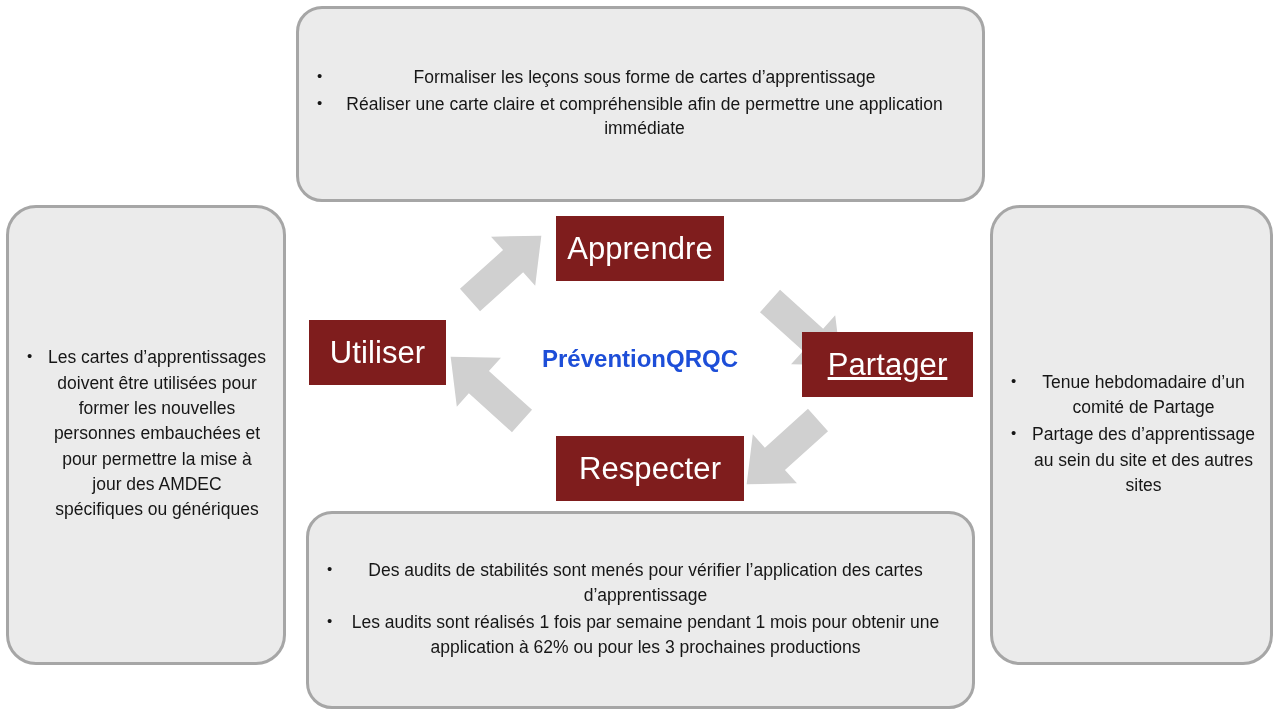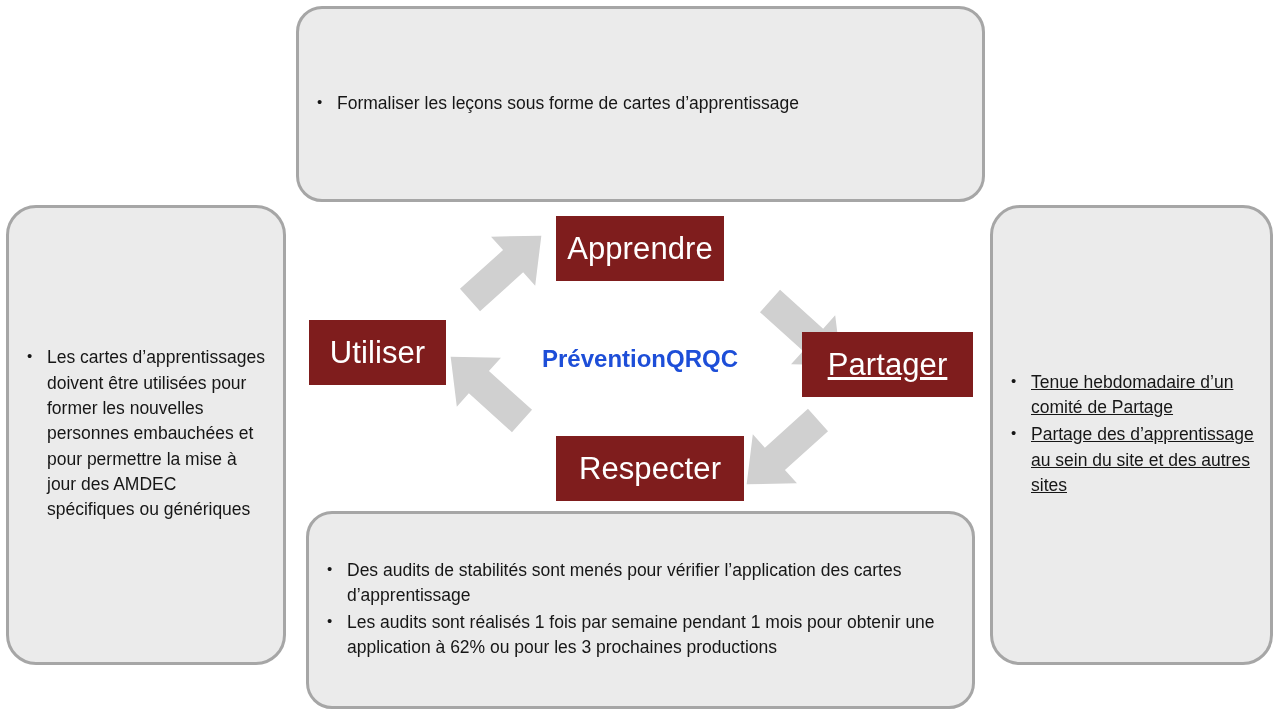--- a/index.html
+++ b/index.html
@@ -23,26 +23,27 @@
     background: #ebebeb;
     border: 3px solid #a6a6a6;
     border-radius: 30px;
     display: flex;
     flex-direction: column;
     justify-content: center;
   }
   .callout.box-top    { left: 296px; top: 6px;    width: 689px; height: 196px; border-radius: 26px; }
   .callout.box-bottom { left: 306px; top: 511px;  width: 669px; height: 198px; border-radius: 26px; }
   .callout.box-left   { left: 6px;   top: 205px;  width: 280px; height: 460px; }
-  .callout.box-right  { left: 990px; top: 205px;  width: 283px; height: 460px; text-decoration: underline; }
+  .callout.box-right  { left: 990px; top: 205px;  width: 283px; height: 460px; }
 
   ul.bullets {
     list-style: none;
     margin: 0;
     padding: 0;
+    text-align: center;
   }
   ul.bullets li {
     position: relative;
     padding-left: 30px;
     margin: 0 0 2px 0;
   }
   ul.bullets li::before {
     content: "\2022";
     position: absolute;
     left: 10px;
@@ -107,20 +108,21 @@
     height: 310px;
     pointer-events: none;
   }
 </style>
 </head>
 <body>
 
 <div class="callout box-top">
   <ul class="bullets">
     <li>Formaliser les leçons sous forme de cartes d’apprentissage</li>
+    <li>Réaliser une carte claire et compréhensible afin de permettre une application immédiate</li>
   </ul>
 </div>
 
 <div class="callout box-left">
   <ul class="bullets">
     <li>Les cartes d’apprentissages doivent être utilisées pour former les nouvelles personnes embauchées et pour permettre la mise à jour des AMDEC spécifiques ou génériques</li>
   </ul>
 </div>
 
 <div class="callout box-right">

